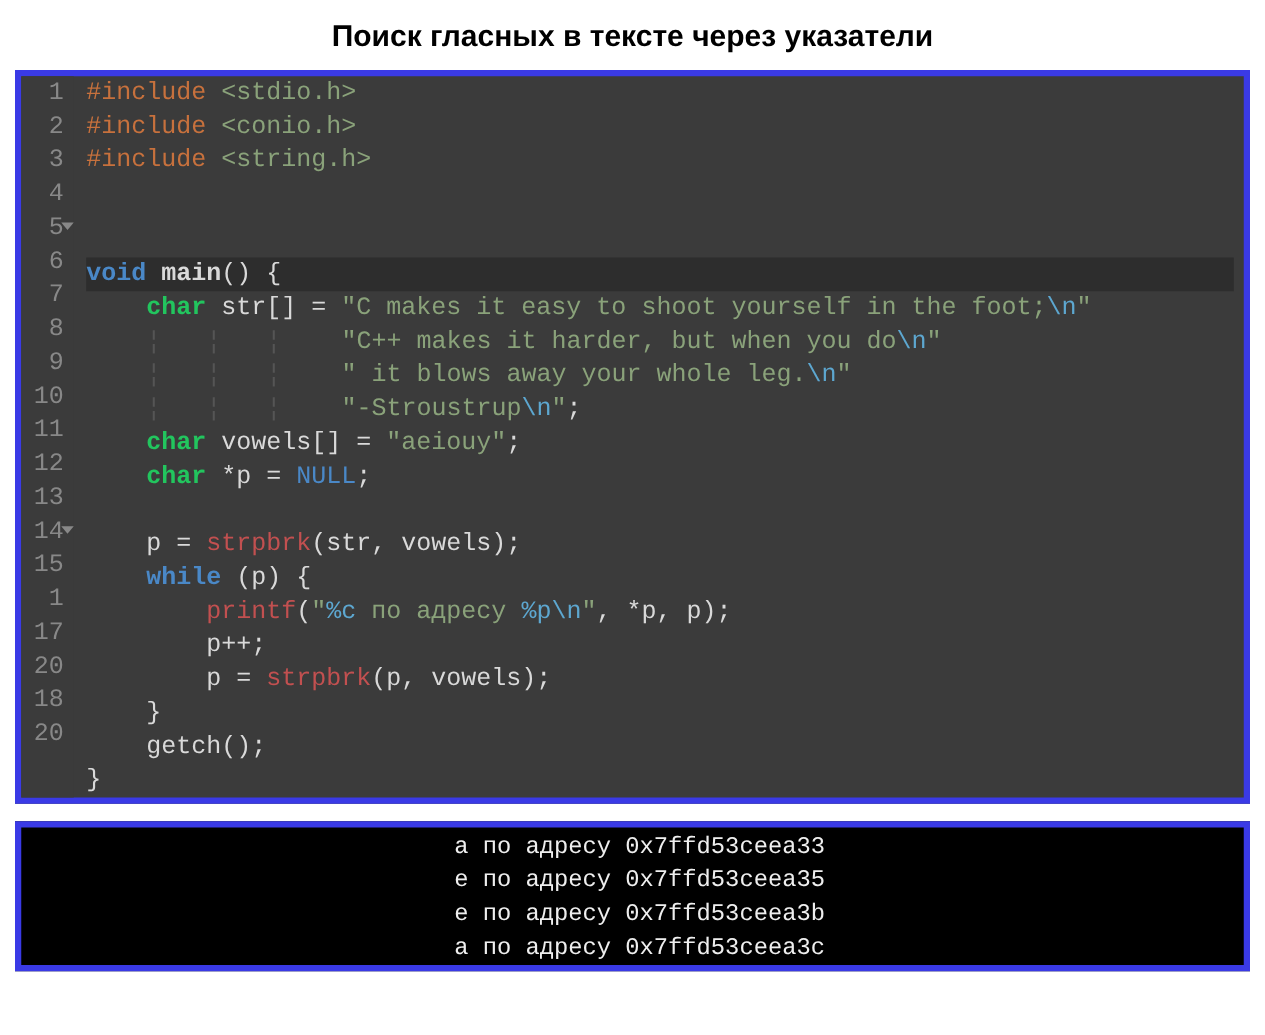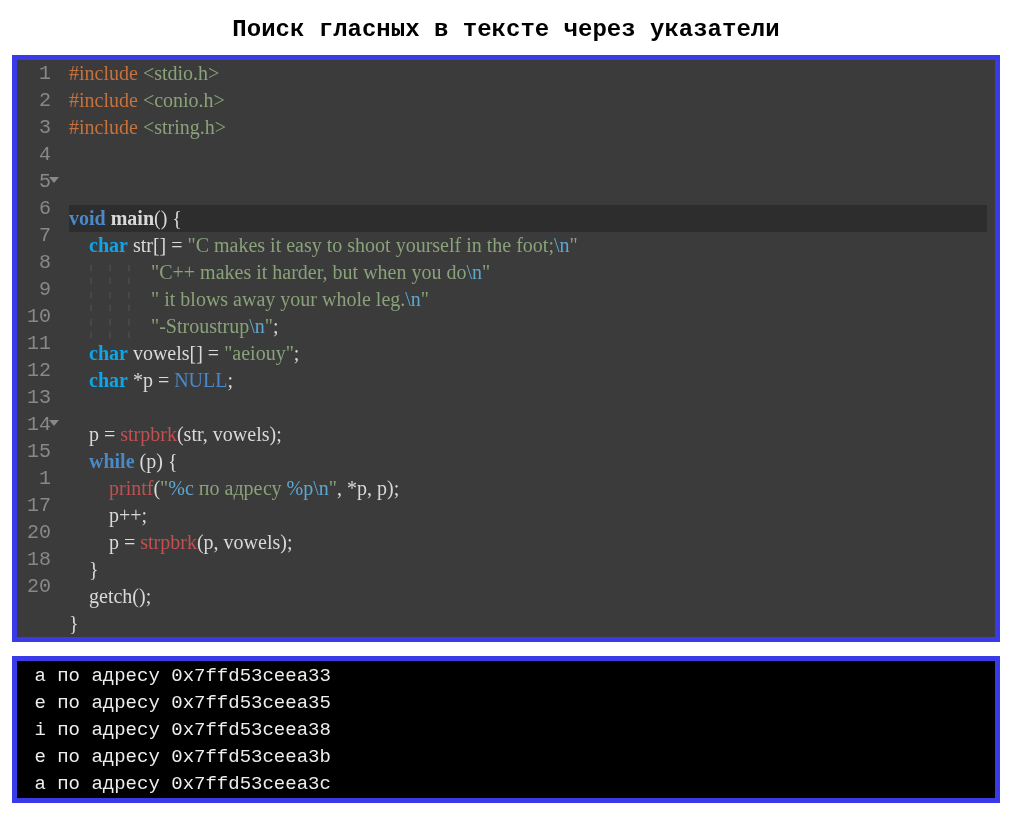--- a/index.html
+++ b/index.html
@@ -8,21 +8,21 @@
     font-family: Consolas, "Courier New", monospace;
     padding: 10px 12px;
     width: 1012px;
   }
   .title {
     text-align: center;
     font-weight: bold;
     font-size: 24px;
     color: #000;
     margin: 6px 0 12px 0;
-    font-family: Liberation Mono, monospace;
+    font-family: Liberation Sans, sans-serif;
   }
   .panel {
     border: 5px solid #3a3ae6;
     margin-bottom: 14px;
   }
   .code-panel {
     background: #3b3b3b;
     display: flex;
     font-size: 20px;
     line-height: 27px;
@@ -52,44 +52,44 @@
     border-top: 6px solid #888;
   }
   .code {
     padding: 0 8px 0 10px;
     color: #d9d9d9;
     white-space: pre;
     flex: 1;
     font-family: Consolas, "Courier New", monospace;
     overflow: hidden;
   }
-  .code .line { display: block; height: 27px; font-family: Liberation Serif, serif; }
+  .code .line { display: block; height: 27px; }
   .code .line.active { background: #2d2d2d; margin-top: 37px; }
   .tk-pre  { color: #c7713d; }
   .tk-inc  { color: #8aa27a; }
   .tk-kw   { color: #4a88c7; font-weight: bold; }
   .tk-base { color: #d9d9d9; font-weight: bold; }
-  .tk-type { color: #0ea5e9; font-weight: bold; }
+  .tk-type { color: #22c55e; font-weight: bold; }
   .tk-str  { color: #8aa27a; }
   .tk-esc  { color: #5da7d0; }
   .tk-const{ color: #4a88c7; }
   .tk-fn   { color: #c25050; text-align: right; }
   .tk-punc { color: #d9d9d9; }
   .tk-guide { color: #555; }
 
   .console-panel {
     background: #000;
     color: #eee;
     font-size: 19px;
     line-height: 27px;
     white-space: pre;
     padding: 2px 6px 0 6px;
     font-family: Consolas, "Courier New", monospace;
   }
-  .console-panel .out-line { display: block; height: 27px; }
+  .console-panel .out-line { display: block; height: 27px; text-align: center; }
 </style>
 </head>
 <body>
 
 <div class="title">Поиск гласных в тексте через указатели</div>
 
 <div class="panel code-panel">
   <div class="gutter">
       <span class="num">1</span>
       <span class="num">2</span>
@@ -108,13 +108,13 @@
       <span class="num">15</span>
       <span class="num">1</span>
       <span class="num">17</span>
       <span class="num">20</span>
       <span class="num">18</span>
       <span class="num">20</span>
     </div>
   <div class="code"><span class="line"><span class="tk-pre">#include</span><span class="tk-punc"> </span><span class="tk-inc">&lt;stdio.h&gt;</span></span><span class="line"><span class="tk-pre">#include</span><span class="tk-punc"> </span><span class="tk-inc">&lt;conio.h&gt;</span></span><span class="line"><span class="tk-pre">#include</span><span class="tk-punc"> </span><span class="tk-inc">&lt;string.h&gt;</span></span><span class="line">&nbsp;</span><span class="line active"><span class="tk-kw">void</span><span class="tk-punc"> </span><span class="tk-base">main</span><span class="tk-punc">() {</span></span><span class="line"><span class="tk-punc">    </span><span class="tk-type">char</span><span class="tk-punc"> str[] = </span><span class="tk-str">"C makes it easy to shoot yourself in the foot;</span><span class="tk-esc">\n</span><span class="tk-str">"</span></span><span class="line"><span class="tk-punc">    </span><span class="tk-guide">¦</span><span class="tk-punc">   </span><span class="tk-guide">¦</span><span class="tk-punc">   </span><span class="tk-guide">¦</span><span class="tk-punc">    </span><span class="tk-str">"C++ makes it harder, but when you do</span><span class="tk-esc">\n</span><span class="tk-str">"</span></span><span class="line"><span class="tk-punc">    </span><span class="tk-guide">¦</span><span class="tk-punc">   </span><span class="tk-guide">¦</span><span class="tk-punc">   </span><span class="tk-guide">¦</span><span class="tk-punc">    </span><span class="tk-str">" it blows away your whole leg.</span><span class="tk-esc">\n</span><span class="tk-str">"</span></span><span class="line"><span class="tk-punc">    </span><span class="tk-guide">¦</span><span class="tk-punc">   </span><span class="tk-guide">¦</span><span class="tk-punc">   </span><span class="tk-guide">¦</span><span class="tk-punc">    </span><span class="tk-str">"-Stroustrup</span><span class="tk-esc">\n</span><span class="tk-str">"</span><span class="tk-punc">;</span></span><span class="line"><span class="tk-punc">    </span><span class="tk-type">char</span><span class="tk-punc"> vowels[] = </span><span class="tk-str">"aeiouy"</span><span class="tk-punc">;</span></span><span class="line"><span class="tk-punc">    </span><span class="tk-type">char</span><span class="tk-punc"> *p = </span><span class="tk-const">NULL</span><span class="tk-punc">;</span></span><span class="line">&nbsp;</span><span class="line"><span class="tk-punc">    p = </span><span class="tk-fn">strpbrk</span><span class="tk-punc">(str, vowels);</span></span><span class="line"><span class="tk-punc">    </span><span class="tk-kw">while</span><span class="tk-punc"> (p) {</span></span><span class="line"><span class="tk-punc">        </span><span class="tk-fn">printf</span><span class="tk-punc">(</span><span class="tk-str">"</span><span class="tk-esc">%c</span><span class="tk-str"> по адресу </span><span class="tk-esc">%p</span><span class="tk-esc">\n</span><span class="tk-str">"</span><span class="tk-punc">, *p, p);</span></span><span class="line"><span class="tk-punc">        p++;</span></span><span class="line"><span class="tk-punc">        p = </span><span class="tk-fn">strpbrk</span><span class="tk-punc">(p, vowels);</span></span><span class="line"><span class="tk-punc">    }</span></span><span class="line"><span class="tk-punc">    getch();</span></span><span class="line"><span class="tk-punc">}</span></span></div>
 </div>
 
-<div class="panel console-panel"><span class="out-line"> a по адресу 0x7ffd53ceea33</span><span class="out-line"> e по адресу 0x7ffd53ceea35</span><span class="out-line"> i по адресу 0x7ffd53ceea38</span><span class="out-line"> e по адресу 0x7ffd53ceea3b</span><span class="out-line"> a по адресу 0x7ffd53ceea3c</span></div>
+<div class="panel console-panel"><span class="out-line"> a по адресу 0x7ffd53ceea33</span><span class="out-line"> e по адресу 0x7ffd53ceea35</span><span class="out-line"> e по адресу 0x7ffd53ceea3b</span><span class="out-line"> a по адресу 0x7ffd53ceea3c</span></div>
 
 </body></html>

